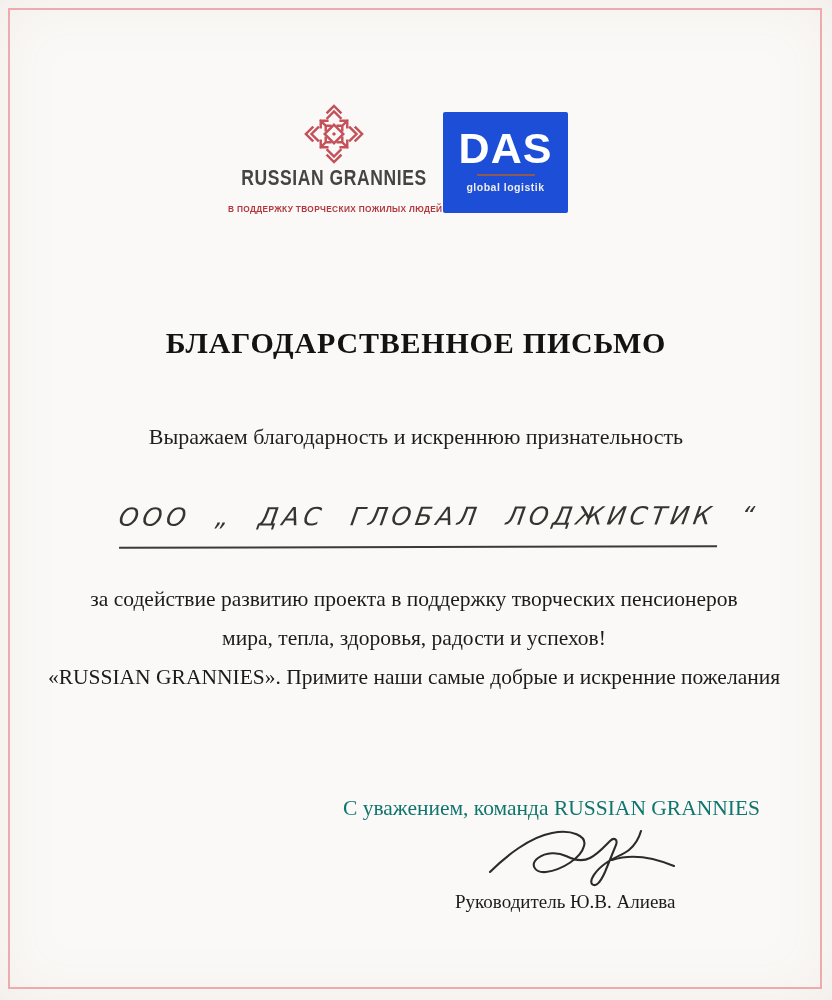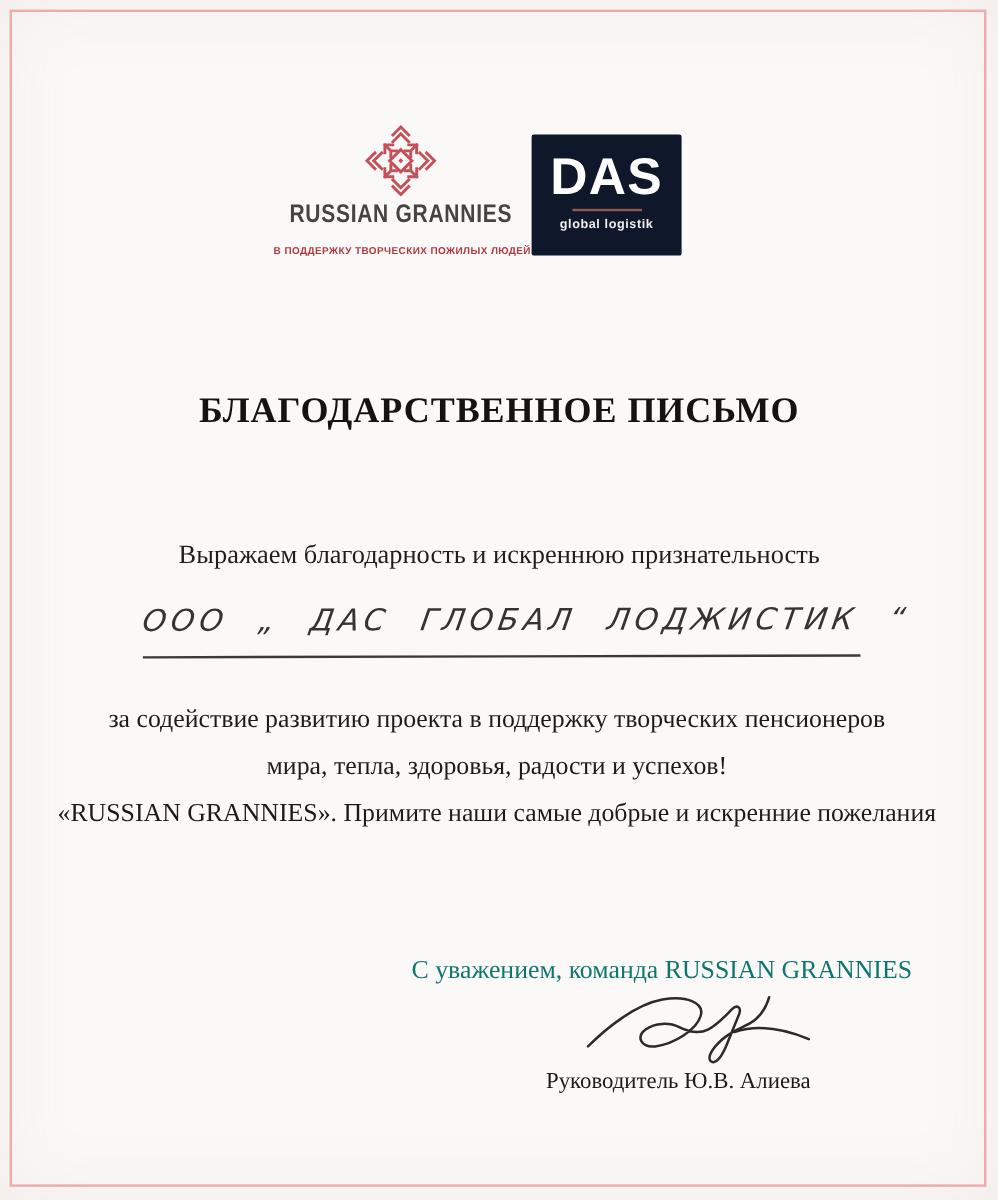--- a/index.html
+++ b/index.html
@@ -45,21 +45,21 @@
     font-size: 8.3px;
     letter-spacing: 0.35px;
     color: #b2383e;
     white-space: nowrap;
   }
 
   .das-logo {
     position: absolute;
     left: 443px; top: 112px;
     width: 125px; height: 101px;
-    background: #0f172a;
+    background: #1d4ed8;
     border-radius: 2px;
     text-align: center;
   }
   .das-name {
     margin-top: 13px;
     font-family: "Liberation Sans", sans-serif;
     font-weight: 700;
     font-size: 43px;
     line-height: 46px;
     letter-spacing: 1px;
@@ -87,21 +87,20 @@
     font-size: 30px;
     letter-spacing: 0.8px;
     color: #141312;
   }
   .intro {
     position: absolute;
     top: 424px; left: 0; right: 0;
     text-align: center;
     font-size: 22px;
     color: #201e1d;
-    margin-top: 25px;
   }
   .recipient {
     position: absolute;
     top: 502px; left: 119px;
     width: 598px;
     height: 46px;
     text-align: center;
     border-bottom: 2px solid #3c3a38;
     transform: rotate(-0.15deg);
   }

